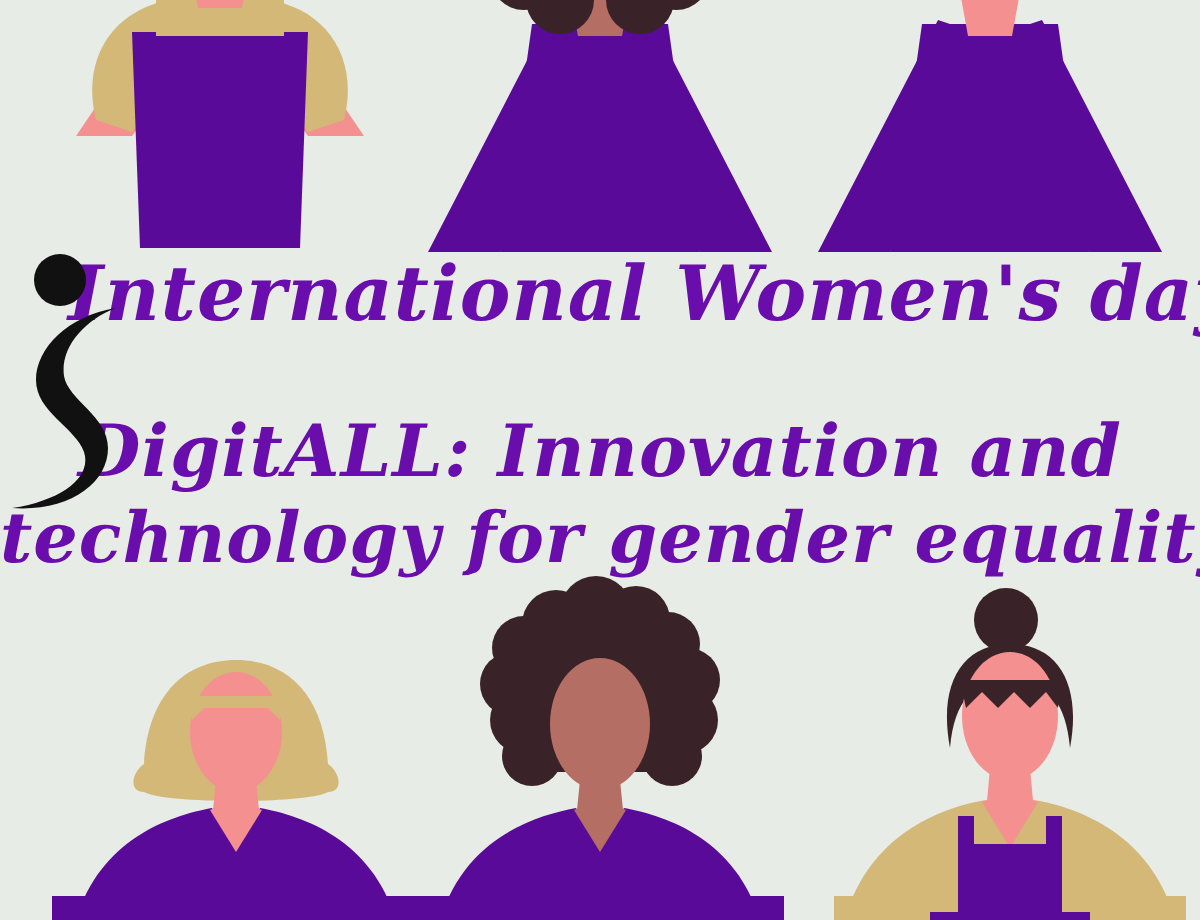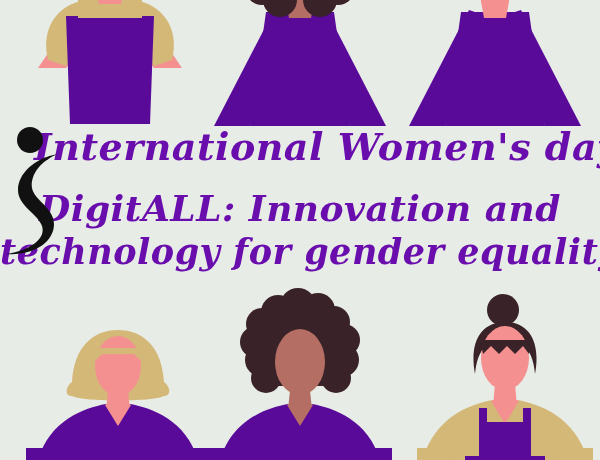--- a/index.html
+++ b/index.html
@@ -43,21 +43,21 @@
   }
   .headline {
     font-size: 38px;
     margin: 0 0 6px 0;
     padding-left: 34px;
   }
   .subline {
     font-size: 36px;
     margin: 0;
   }
-  .subline.l1 { margin-top: 24px; }
+  .subline.l1 { margin-top: 42px; }
   .subline.l2 { margin-top: 8px; font-size: 35px; }
 
   
   .logo {
     position: absolute;
     left: 4px;
     top: 122px;
     width: 72px;
     height: 140px;
     z-index: 6;

